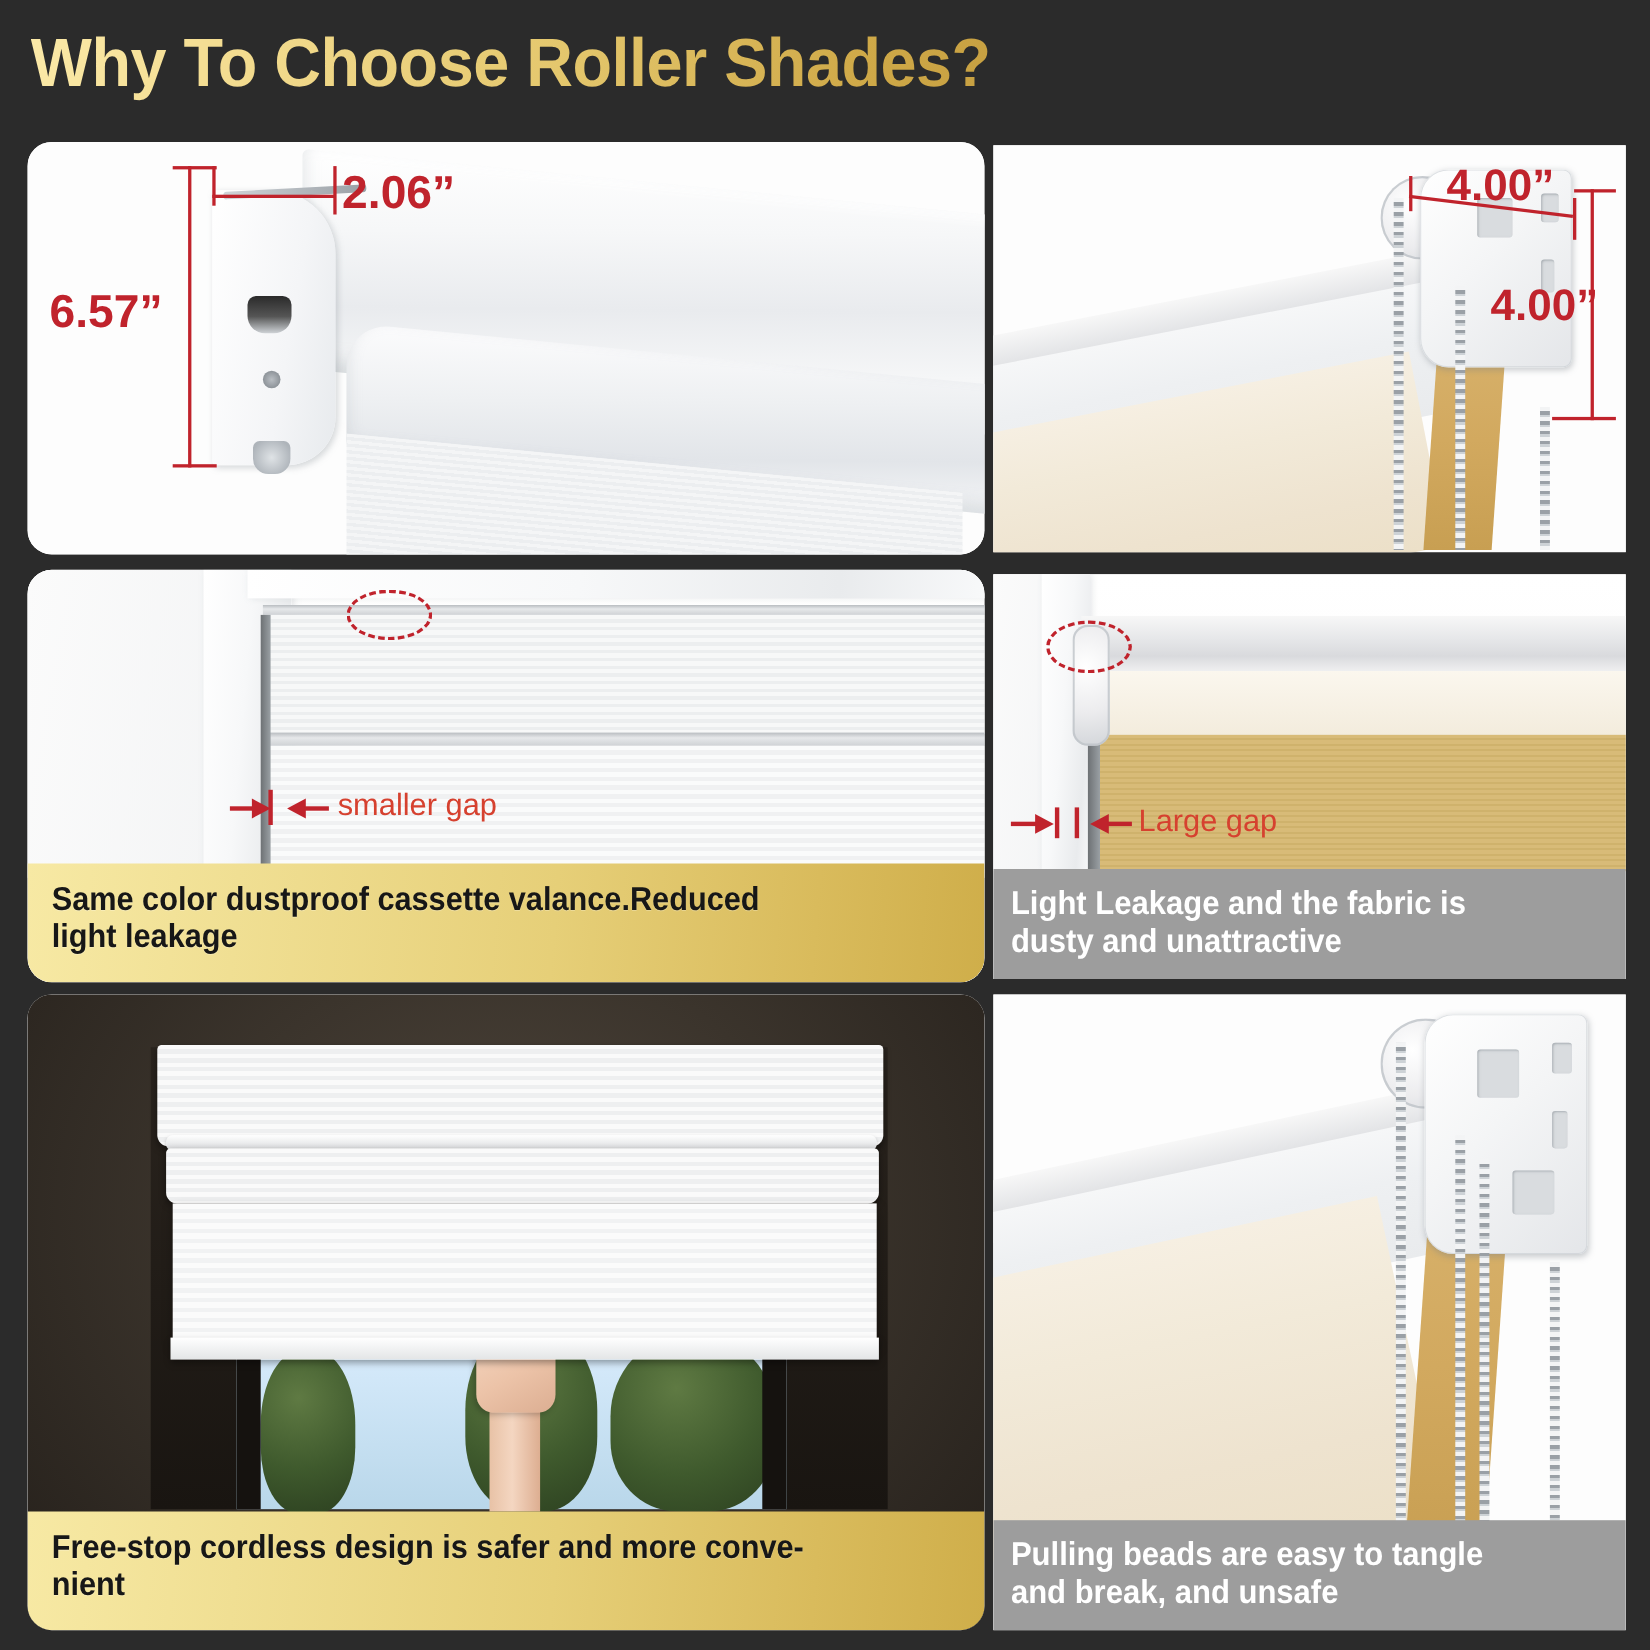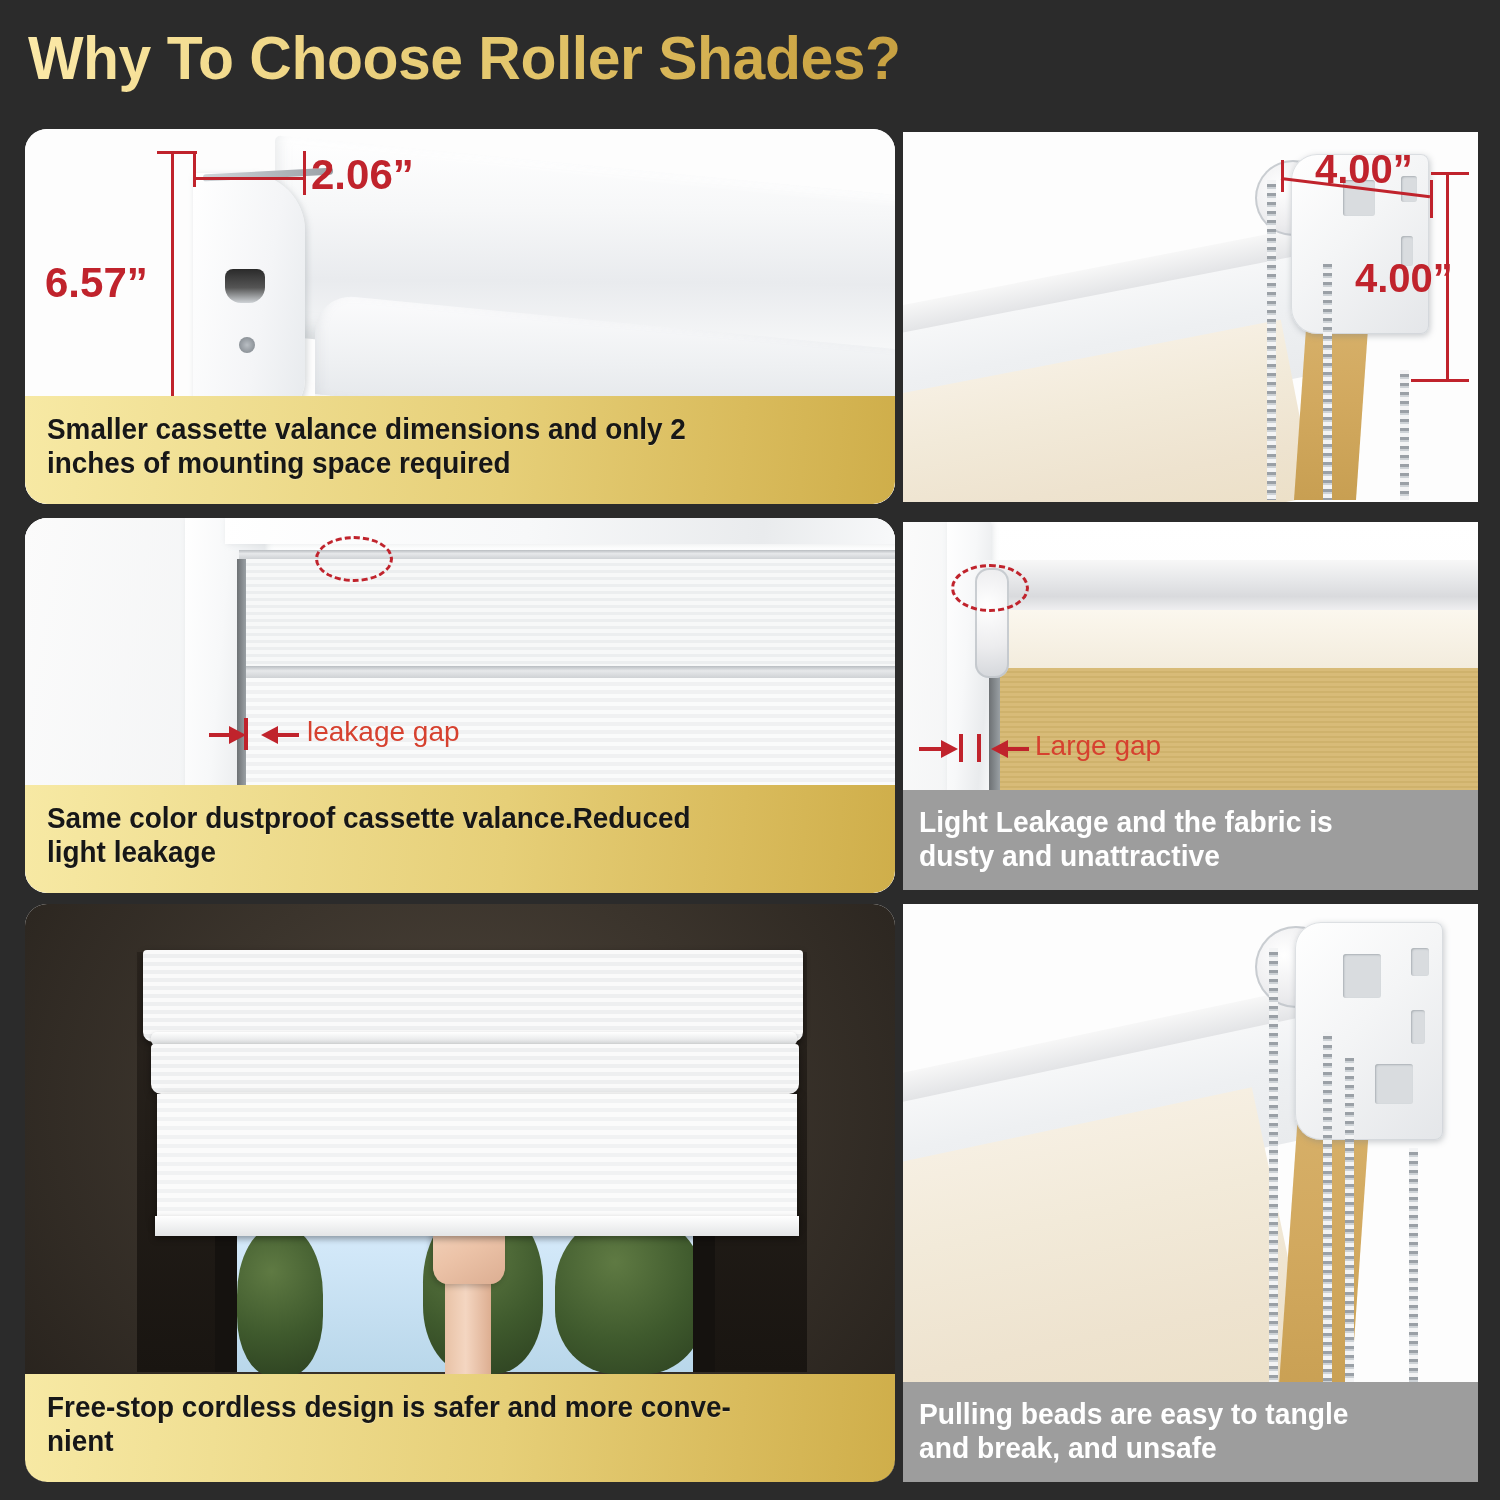--- a/index.html
+++ b/index.html
@@ -231,26 +231,20 @@
       </div>
 
       <div class="ann">
         <div class="dimline-v" style="left:146px; top:22px; height:274px;"></div>
         <div class="tick-h" style="left:132px; top:22px; width:40px;"></div>
         <div class="tick-h" style="left:132px; top:293px; width:40px;"></div>
         <div class="dimtxt" style="position:absolute; left:20px; top:130px; font-size:42px;">6.57”</div>
       </div>
     </div>
 
-    <div class="cap gold">
-      <div class="cap-text">
-        <div>Smaller cassette valance dimensions and only 2</div>
-        <div>inches of mounting space required</div>
-      </div>
-    </div>
   </div>
 
   <div class="panel bad col-r row-1">
     <div class="art">
       <div class="bg-white"></div>
 
       <div class="r-tube" style="left:-40px; top:88px; width:480px; height:58px; transform:rotate(-11deg); transform-origin:right center;"></div>
       <div class="r-sheer" style="left:-30px; top:118px; width:460px; height:120px; transform:rotate(-11deg); transform-origin:right center;"></div>
       <div class="r-fabric" style="left:-30px; top:186px; width:425px; height:180px; transform:rotate(-11deg); transform-origin:right center;"></div>
       <div class="r-tan" style="left:398px; top:168px; width:62px; height:200px; transform:skewX(-4deg);"></div>
@@ -296,21 +290,21 @@
       <div class="w-darkedge" style="left:212px; top:41px; width:9px; height:239px;"></div>
 
       <div class="dash-ellipse" style="left:290px; top:18px; width:78px; height:46px;"></div>
 
       <div class="ann">
         <div class="arrow-stem" style="left:184px; top:215px; width:22px;"></div>
         <div class="arrow-r" style="left:204px; top:208px;"></div>
         <div class="gapbar" style="left:219px; top:200px; height:32px;"></div>
         <div class="arrow-l" style="left:236px; top:208px;"></div>
         <div class="arrow-stem" style="left:252px; top:215px; width:22px;"></div>
-        <div class="gaptxt" style="left:282px; top:198px;">leakage gap</div>
+        <div class="gaptxt" style="left:282px; top:198px;">smaller gap</div>
       </div>
     </div>
 
     <div class="cap gold">
       <div class="cap-text">
         <div>Same color dustproof cassette valance.Reduced</div>
         <div>light leakage</div>
       </div>
     </div>
   </div>

